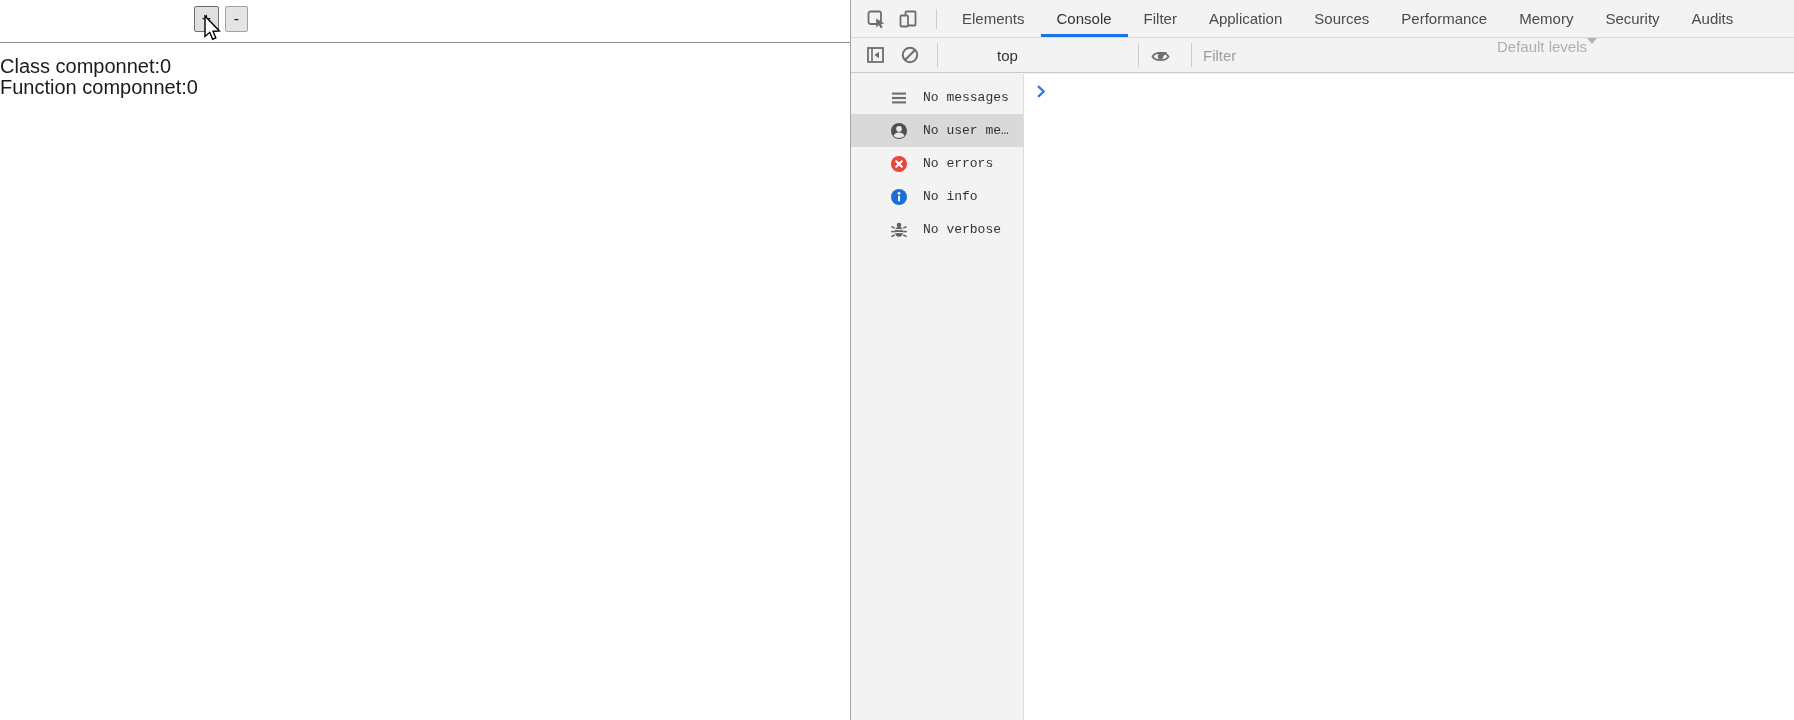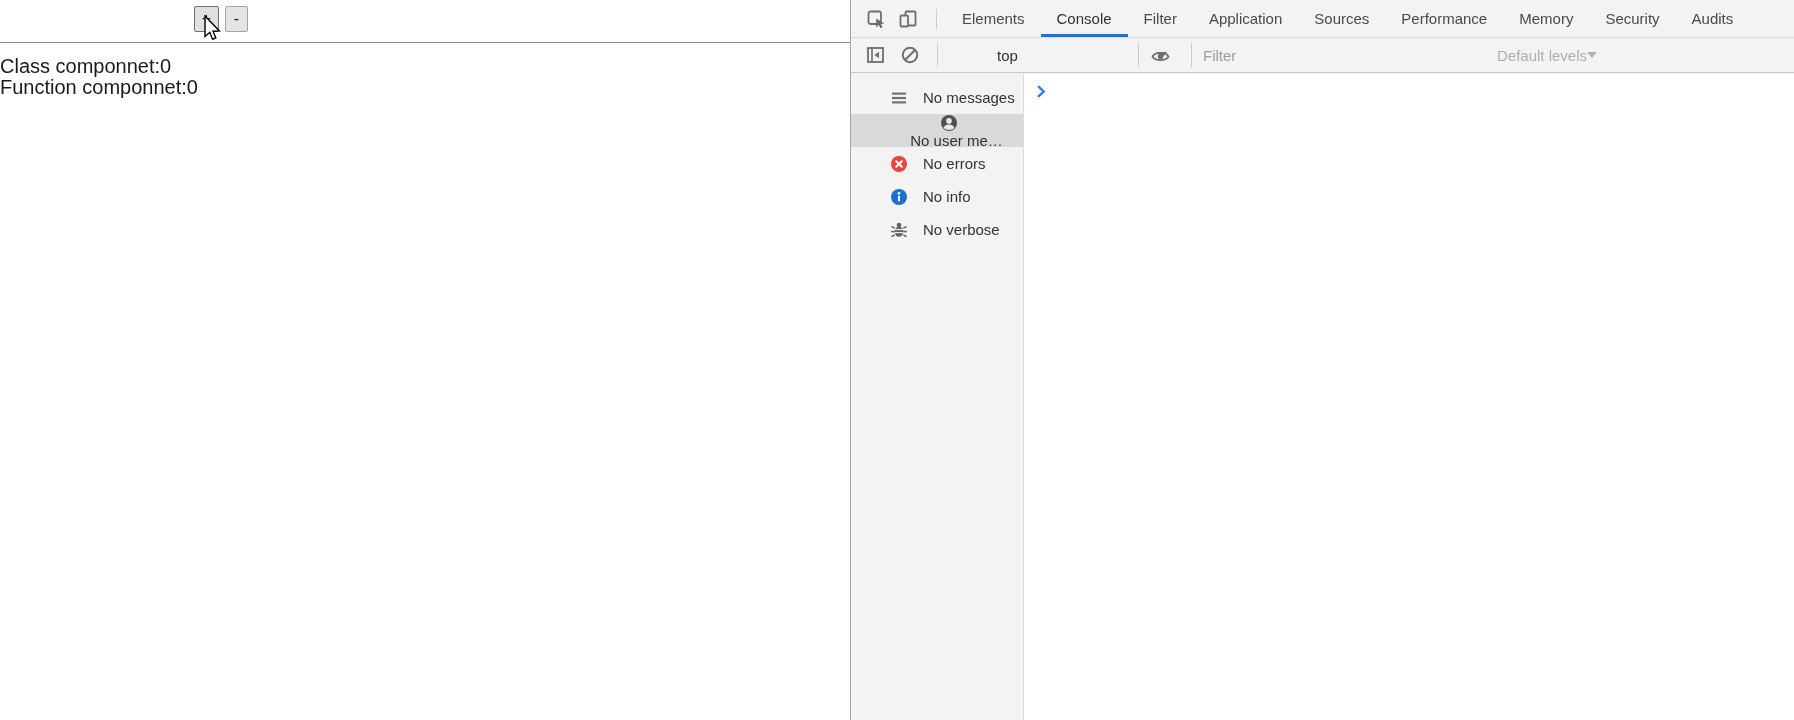--- a/index.html
+++ b/index.html
@@ -54,33 +54,33 @@
            border-right:5px solid transparent; border-top:6px solid #6e6e6e; }
   .context-select .caret { position:absolute; right:10px; }
   .ctoolbar .sep2 { left:287px; top:5px; height:24px; }
   .ct-eye { left:299px; top:8px; }
   .ctoolbar .sep3 { left:340px; top:5px; height:24px; }
   .filter-input { position:absolute; left:352px; top:4px; width:280px; height:26px;
                   border:none; outline:none; background:transparent; font-size:15px;
                   color:#333; font-family:"Liberation Sans", sans-serif; }
   .filter-input::placeholder { color:#9c9c9c; }
   .levels { position:absolute; left:646px; top:0; height:34px; display:flex;
-            align-items:center; cursor:default; }
+            cursor:default; }
   .levels .lbl { font-size:15px; color:#aeaeae; }
   .levels .caret { border-top-color:#b2b2b2; }
 
   
   .cbody { position:absolute; left:0; top:74px; right:0; bottom:0; display:flex; }
   .csidebar { width:173px; background:#f3f3f3; border-right:1px solid #dcdcdc;
               padding-top:7px; flex:none; }
   .fitem { height:33px; display:flex; align-items:center; padding-left:39px;
            cursor:pointer; overflow:hidden; }
-  .fitem.selected { background:#d9d9d9;flex-direction:column; }
+  .fitem.selected { background:#d9d9d9; }
   .fitem .ficon { width:18px; height:18px; flex:none; margin-right:15px; }
-  .fitem .flabel { font-size:15px; color:#333; white-space:nowrap; }
+  .fitem .flabel { font-size:13px; color:#333; white-space:nowrap;font-family:Liberation Mono, monospace; }
   .cmessages { flex:1; background:#fff; position:relative; }
   .prompt-row { position:absolute; left:0; top:0; right:0; height:34px; cursor:text; }
   .prompt-chevron { position:absolute; left:13px; top:11px; }
 </style>
 </head>
 <body>
 
 <div class="app">
 
   <div class="page">

